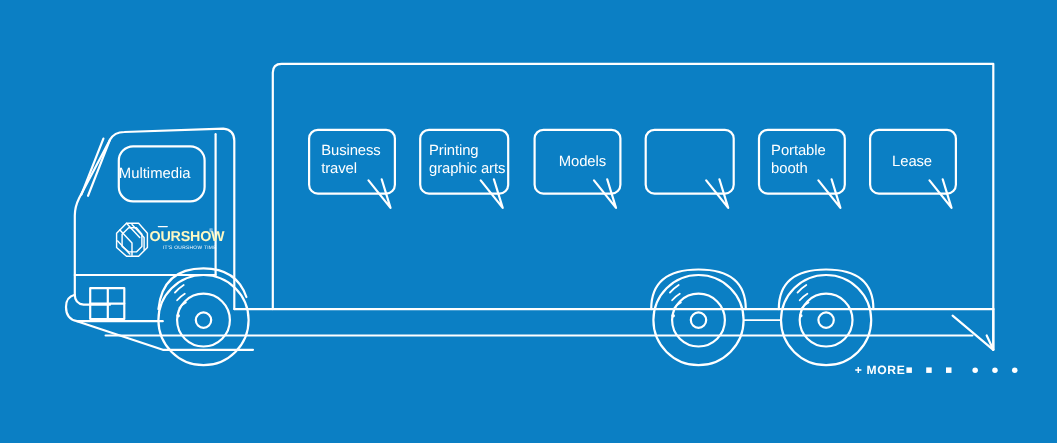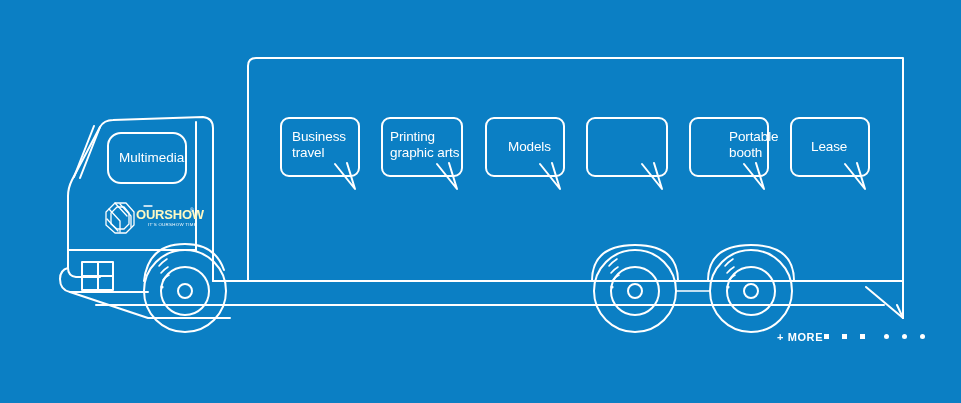--- a/index.html
+++ b/index.html
@@ -229,32 +229,32 @@
       <rect class="stroke" x="690" y="118" width="78" height="58" rx="8" ry="8"></rect>
       <path class="stroke" d="M 744 164 L 764 189 L 756 163"></path>
     </g>
     <g>
       <rect class="stroke" x="791" y="118" width="78" height="58" rx="8" ry="8"></rect>
       <path class="stroke" d="M 845 164 L 865 189 L 857 163"></path>
     </g>
 
   </svg>
 
-  <div class="lbl cab-label" style="left:119px; top:150px; width:70px;">Multimedia</div>
+  <div class="lbl cab-label" style="left:108px; top:150px; width:70px;">Multimedia</div>
 
   <div class="logo-word" style="left:136px; top:207px;"><span>OUR</span><span class="bold">SHOW</span></div>
   <div class="logo-reg" style="left:190px; top:207px;">®</div>
   <div class="logo-tag" style="left:148px; top:222px;">IT'S OURSHOW TIME</div>
 
   <div class="lbl bubble-label" style="left:292px; top:129px; width:66px;">Business
 travel</div>
   <div class="lbl bubble-label" style="left:390px; top:129px; width:74px;">Printing
 graphic arts</div>
   <div class="lbl bubble-label" style="left:508px; top:139px; width:66px;">Models</div>
-  <div class="lbl bubble-label" style="left:701px; top:129px; width:66px;margin-left:28px;">Portable
+  <div class="lbl bubble-label" style="left:701px; top:129px; width:66px;">Portable
 booth</div>
   <div class="lbl bubble-label" style="left:811px; top:139px; width:60px;">Lease</div>
 
   <div class="lbl more-label" style="left:777px; top:331px;">+ MORE</div>
 
   <div class="dot-square" style="left:824px; top:334px;"></div>
   <div class="dot-square" style="left:842px; top:334px;"></div>
   <div class="dot-square" style="left:860px; top:334px;"></div>
   <div class="dot-round" style="left:884px; top:334px;"></div>
   <div class="dot-round" style="left:902px; top:334px;"></div>

